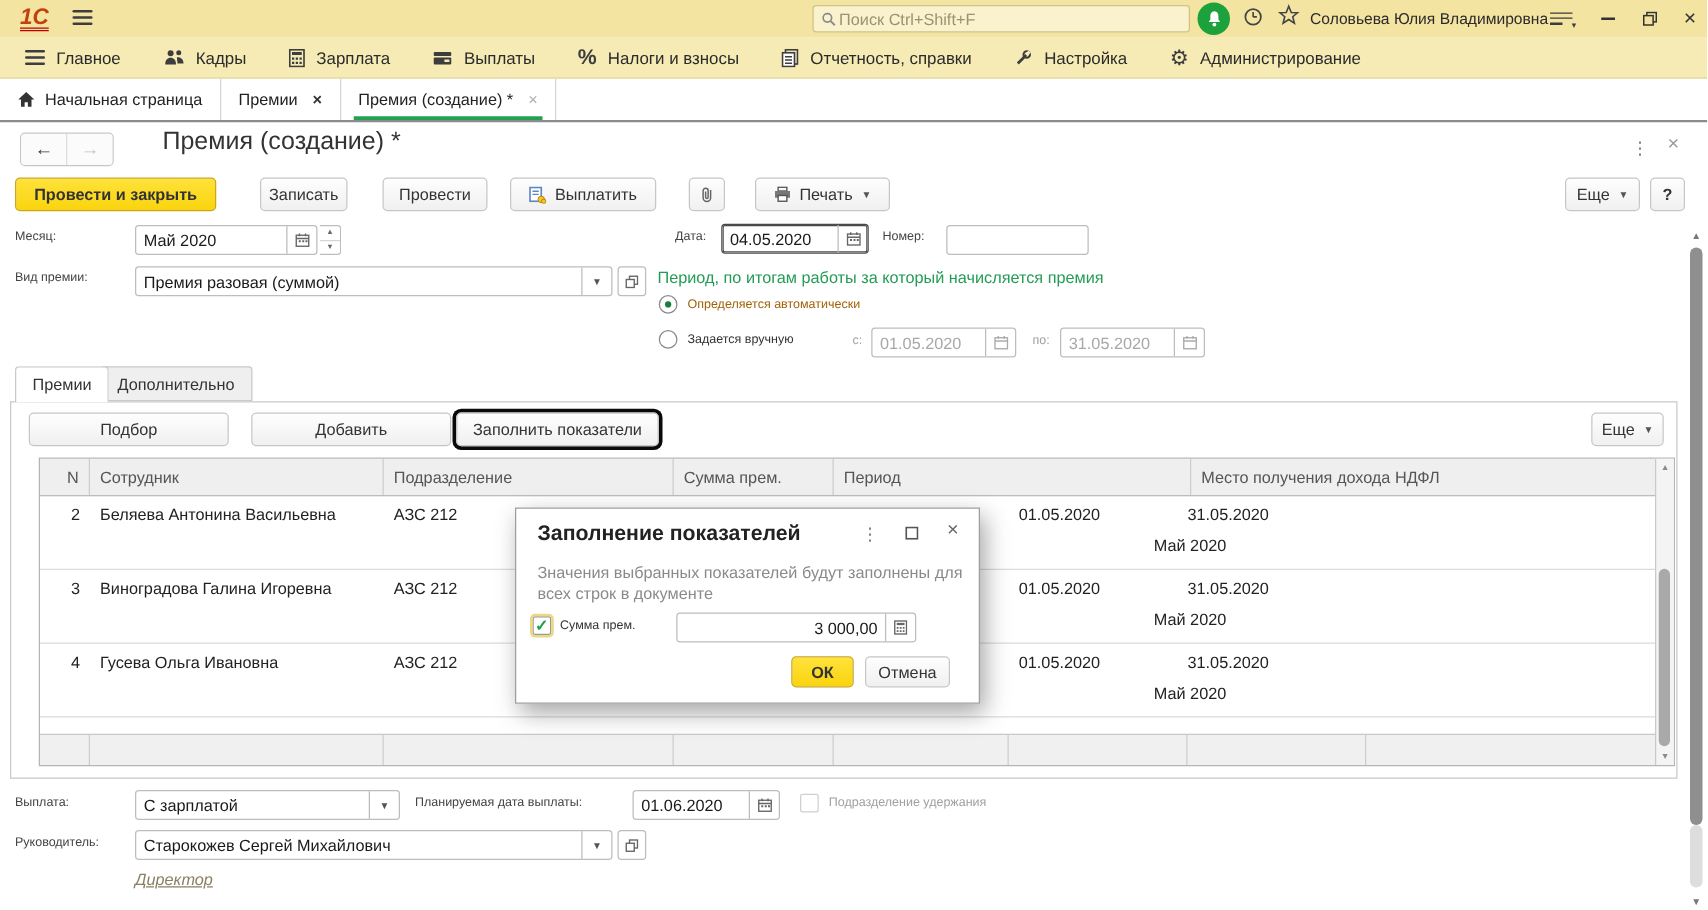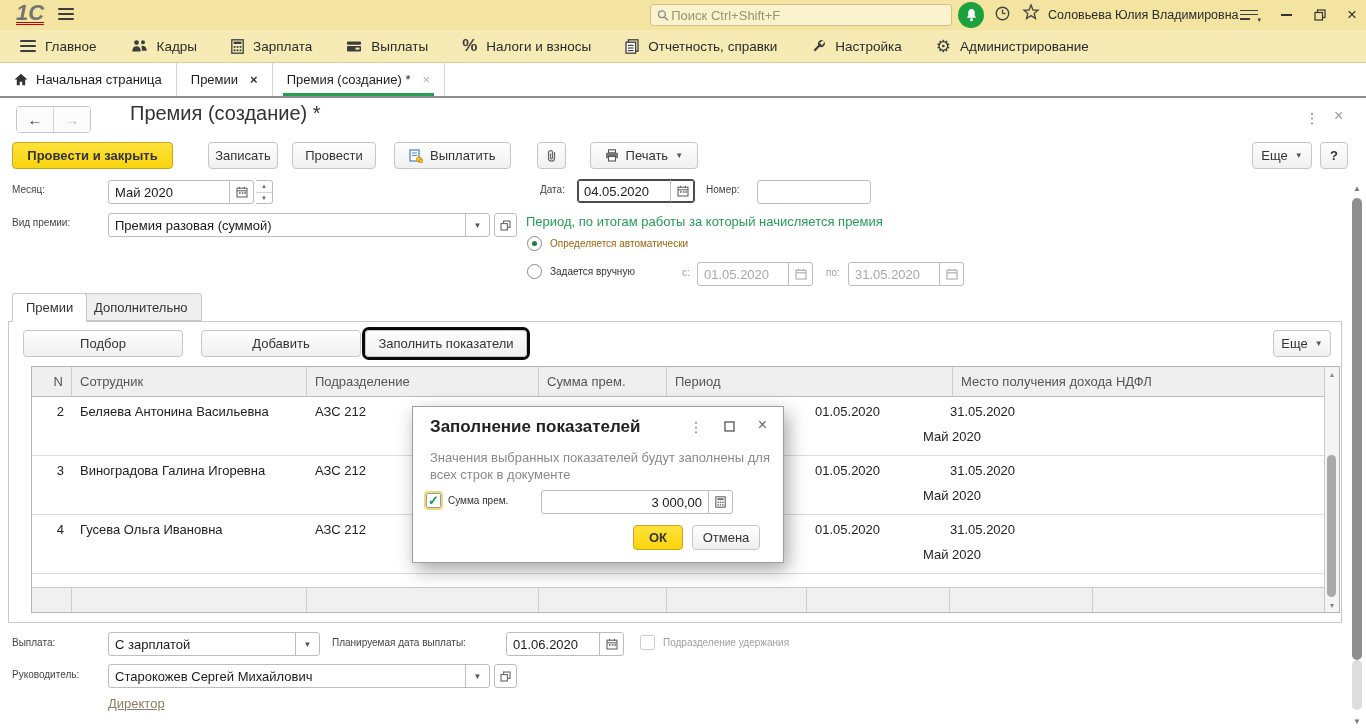--- a/index.html
+++ b/index.html
@@ -3,22 +3,22 @@
 <meta charset="utf-8">
 <style>
   html,body{margin:0;padding:0;}
   .app{position:relative;width:1366px;height:728px;overflow:hidden;background:#fff;
        font-family:"Liberation Sans",sans-serif;color:#333;}
   .abs{position:absolute;}
   .row{display:flex;align-items:center;}
 
   
   .titlebar{position:relative;height:30px;background:#F3E4A2;}
-  .logo{position:absolute;left:16px;top:4px;font-weight:bold;font-style:italic;font-size:22px;
-        color:#737373;border-bottom:3px double #C00000;line-height:18px;}
+  .logo{position:absolute;left:16px;top:4px;font-weight:bold;font-style:italic;font-size:18px;
+        color:#c2410c;border-bottom:3px double #C00000;line-height:18px;}
   .burger{display:inline-block;width:16px;}
   .burger i{display:block;height:2px;background:#3d3d3d;margin:3px 0;border-radius:1px;}
   .tb-burger{position:absolute;left:58px;top:5px;}
   .app-title{position:absolute;left:92px;top:7px;font-size:13px;color:#2b2b2b;white-space:nowrap;}
   .search{position:absolute;left:650px;top:4px;width:302px;height:22px;background:#F9F2CC;
           border:1px solid #CfC28C;border-radius:3px;display:flex;align-items:center;padding:0 6px;box-sizing:border-box;}
   .search input{border:none;background:transparent;outline:none;font-size:13px;color:#555;width:100%;
           font-family:"Liberation Sans",sans-serif;}
   .search input::placeholder{color:#9a9272;}
   .bell{position:absolute;left:958px;top:2px;width:26px;height:26px;border-radius:50%;
@@ -118,21 +118,21 @@
   .othumb{position:absolute;left:1px;width:10px;top:16px;height:462px;background:#8F8F8F;border-radius:5px;}
   .otrack{position:absolute;left:1px;width:10px;top:478px;height:50px;background:#DDDDDD;border-radius:5px;}
 
   
   .chk{width:15px;height:15px;border:1px solid #9a9a9a;border-radius:2px;background:#fff;
        display:inline-flex;align-items:center;justify-content:center;font-size:13px;font-weight:bold;
        color:#17A14B;box-sizing:border-box;}
   .chk.focus{outline:2px solid #EDD87F;}
   .chk.off{border-color:#CFCFCF;color:transparent;}
 
-  .link{font-size:13px;color:#8a7f63;text-decoration:underline;cursor:pointer;}
+  .link{font-size:13px;color:#8a7f63;text-decoration:underline;cursor:pointer;font-style:italic;}
 
   
   .modal{position:absolute;left:412px;top:308px;width:372px;height:157px;background:#fff;
          border:1px solid #9E9E9E;box-shadow:4px 7px 18px rgba(0,0,0,0.35);z-index:50;box-sizing:border-box;}
   .modal-title{position:absolute;left:17px;top:10px;font-size:17px;font-weight:bold;color:#222;}
   .modal-ico{position:absolute;top:13px;color:#666;cursor:pointer;font-size:14px;line-height:14px;}
   .modal-msg{position:absolute;left:17px;top:42px;width:340px;font-size:13px;color:#8a8a8a;line-height:17px;}
   .kebab{font-size:14px;color:#777;letter-spacing:0;}
 
   svg{display:block;}
@@ -287,21 +287,21 @@
       <span class="nb" style="color:#333;">←</span>
       <span class="nb" style="color:#C4C4C4;">→</span>
     </div>
     <div class="form-title">Премия (создание) *</div>
     <span class="abs kebab" style="left:1305px;top:12px;">⋮</span>
     <span class="abs" style="left:1334px;top:9px;color:#9a9a9a;font-size:16px;cursor:pointer;">×</span>
 
     <div class="abs row" style="left:12px;top:44px;">
       <button class="btn yellow" style="width:161px;">Провести и закрыть</button>
       <button class="btn" style="width:70px;margin-left:35px;">Записать</button>
-      <button class="btn" style="width:84px;margin-left:14px;">Провести</button>
+      <button class="btn" style="width:84px;margin-left:28px;">Провести</button>
       <button class="btn" style="margin-left:18px;">
         <svg width="14" height="14" viewBox="0 0 14 14">
           <rect x="1" y="1" width="9" height="11" fill="#fff" stroke="#5B87C5" stroke-width="1.3"></rect>
           <line x1="3" y1="4" x2="8" y2="4" stroke="#5B87C5" stroke-width="1.1"></line>
           <line x1="3" y1="6.5" x2="8" y2="6.5" stroke="#5B87C5" stroke-width="1.1"></line>
           <circle cx="10" cy="10.5" r="2.6" fill="#F4C430" stroke="#B8860B" stroke-width="0.8"></circle>
           <circle cx="12" cy="12" r="1.8" fill="#F4C430" stroke="#B8860B" stroke-width="0.8"></circle>
         </svg>
         <span>Выплатить</span>
       </button>

